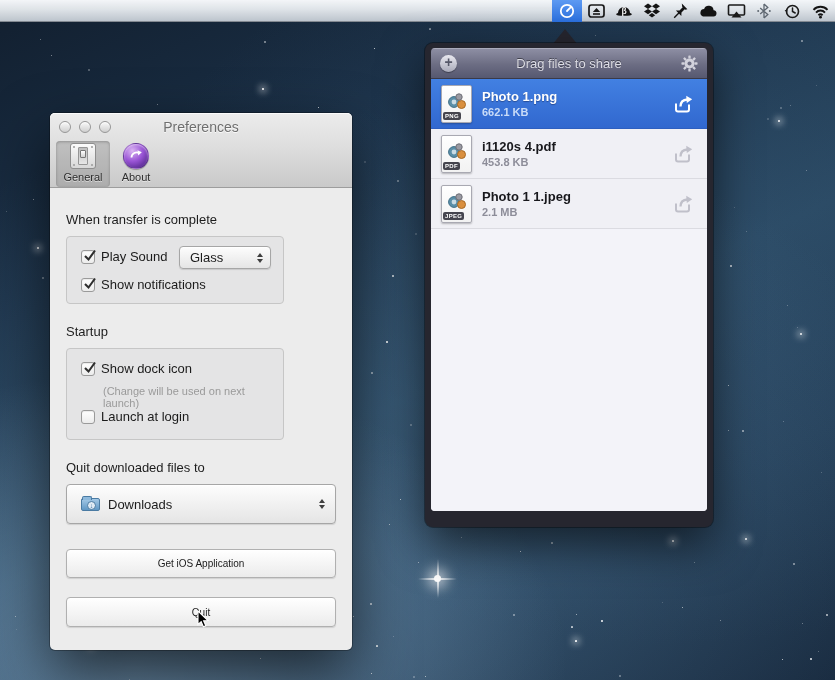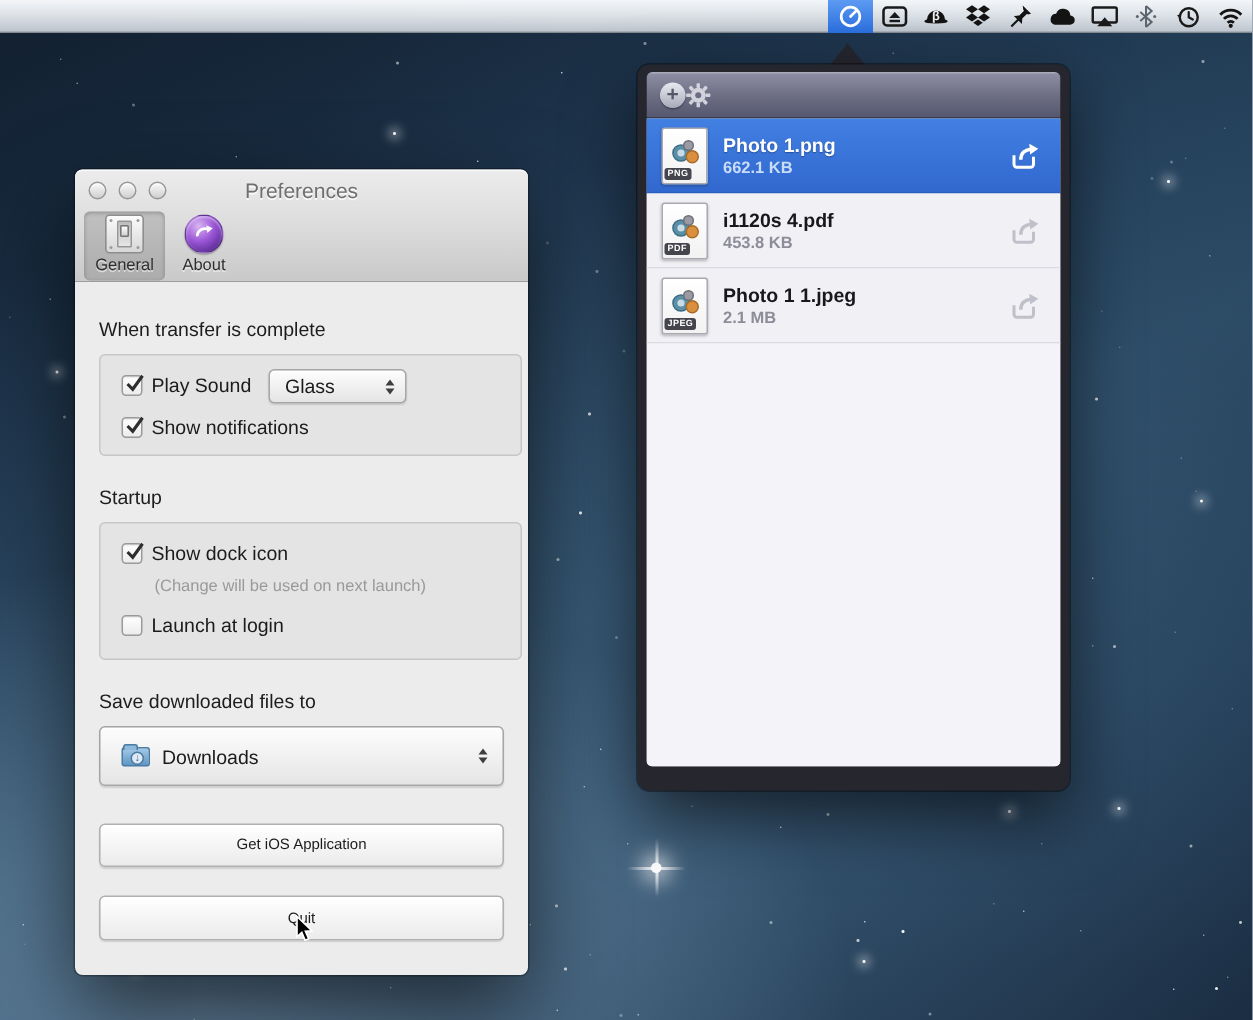--- a/index.html
+++ b/index.html
@@ -89,21 +89,21 @@
   .switch-knob { position:absolute; left:1px; top:2px; width:6px; height:8px;
     background:linear-gradient(180deg,#ffffff,#d0d0d0); border:1px solid #767676; border-radius:1px; }
   .screw { position:absolute; width:2px; height:2px; border-radius:50%; background:#9b9b9b; }
   .about-circle { width:26px; height:26px; margin-top:2px; border-radius:50%; position:relative;
     background:radial-gradient(circle at 35% 28%, #dab5f2, #9a55d6 45%, #5c2d96 80%, #3e1d6d);
     border:1px solid #38265226; box-shadow:0 1px 1px rgba(0,0,0,.3), inset 0 1px 2px rgba(255,255,255,.55); }
   .about-circle svg { position:absolute; left:4px; top:4px; }
 
   #prefs-content { position:absolute; left:0; top:75px; width:302px; height:462px; border-radius:0 0 5px 5px; }
   .sec-label { position:absolute; left:16px; font-size:13px; color:#1d1d1d; }
-  .groupbox { position:absolute; left:16px; width:282px; background:#e4e4e5;
+  .groupbox { position:absolute; left:16px; width:218px; background:#e4e4e5;
     border:1px solid #c6c6c6; border-radius:4px; }
   .check-row { position:absolute; display:flex; align-items:center; }
   .checkbox { width:14px; height:14px; border-radius:3px; background:linear-gradient(180deg,#ffffff,#ececec);
     border:1px solid #9a9a9a; box-shadow:inset 0 1px 1px rgba(0,0,0,.08); position:relative; flex:0 0 14px; }
   .checkbox svg { position:absolute; left:1px; top:-2px; display:none; }
   .checkbox.checked svg { display:block; }
   .check-label { font-size:13px; color:#1b1b1b; margin-left:6px; }
   .note { position:absolute; font-size:11px; color:#9a9a9a; }
   .popup { background:linear-gradient(180deg,#fdfdfd,#e5e5e5); border:1px solid #a6a6a6; border-radius:4px;
     box-shadow:0 1px 1px rgba(0,0,0,.12), inset 0 1px 0 rgba(255,255,255,.9);
@@ -361,20 +361,21 @@
     </div>
   </div>
 </div>
 
 <div id="popover">
   <div id="popover-arrow"></div>
   <div id="popover-panel">
     <div id="popover-inner">
       <div id="popover-header">
         <div id="add-button">+</div>
+        <div id="popover-title">Drag files to share</div>
         <div style="width:17px;height:17px;">
           <svg width="17" height="17" viewBox="0 0 16 16">
             <g fill="#d2d2dc">
               <circle cx="8" cy="8" r="4.7"></circle>
               <g>
                 <rect x="6.9" y="0.4" width="2.2" height="3" rx="0.6"></rect>
                 <rect x="6.9" y="12.6" width="2.2" height="3" rx="0.6"></rect>
                 <rect x="0.4" y="6.9" width="3" height="2.2" rx="0.6"></rect>
                 <rect x="12.6" y="6.9" width="3" height="2.2" rx="0.6"></rect>
                 <rect x="6.9" y="0.4" width="2.2" height="3" rx="0.6" transform="rotate(45 8 8)"></rect>
@@ -537,21 +538,21 @@
       </div>
       <div class="note" style="left:36px; top:36px;">(Change will be used on next launch)</div>
       <div class="check-row" style="left:14px; top:60px;">
         <div class="checkbox">
           
         </div>
         <span class="check-label">Launch at login</span>
       </div>
     </div>
 
-    <div class="sec-label" style="top:272px;">Save downloaded files to</div>
+    <div class="sec-label" style="top:272px;">Quit downloaded files to</div>
 
     <div class="popup" style="left:16px; top:296px; width:270px; height:40px; padding:0 10px 0 14px;">
       <span class="folder-icon">
         <span class="folder-badge">↓</span>
       </span>
       <span class="popup-text">Downloads</span>
       <span class="updown">
           <span class="tri-up"></span>
           <span class="tri-dn"></span>
         </span>

